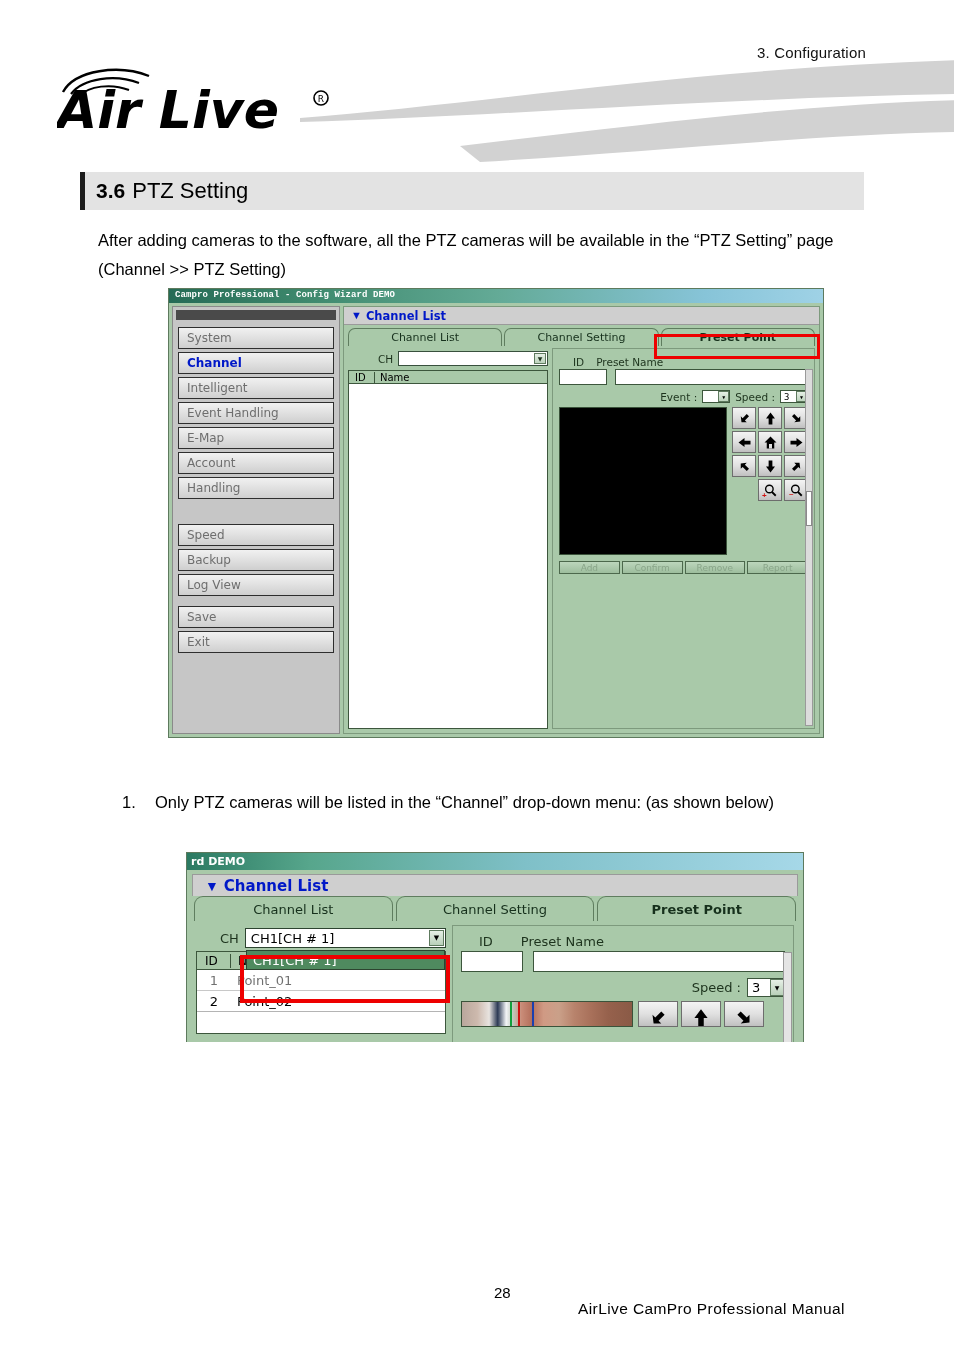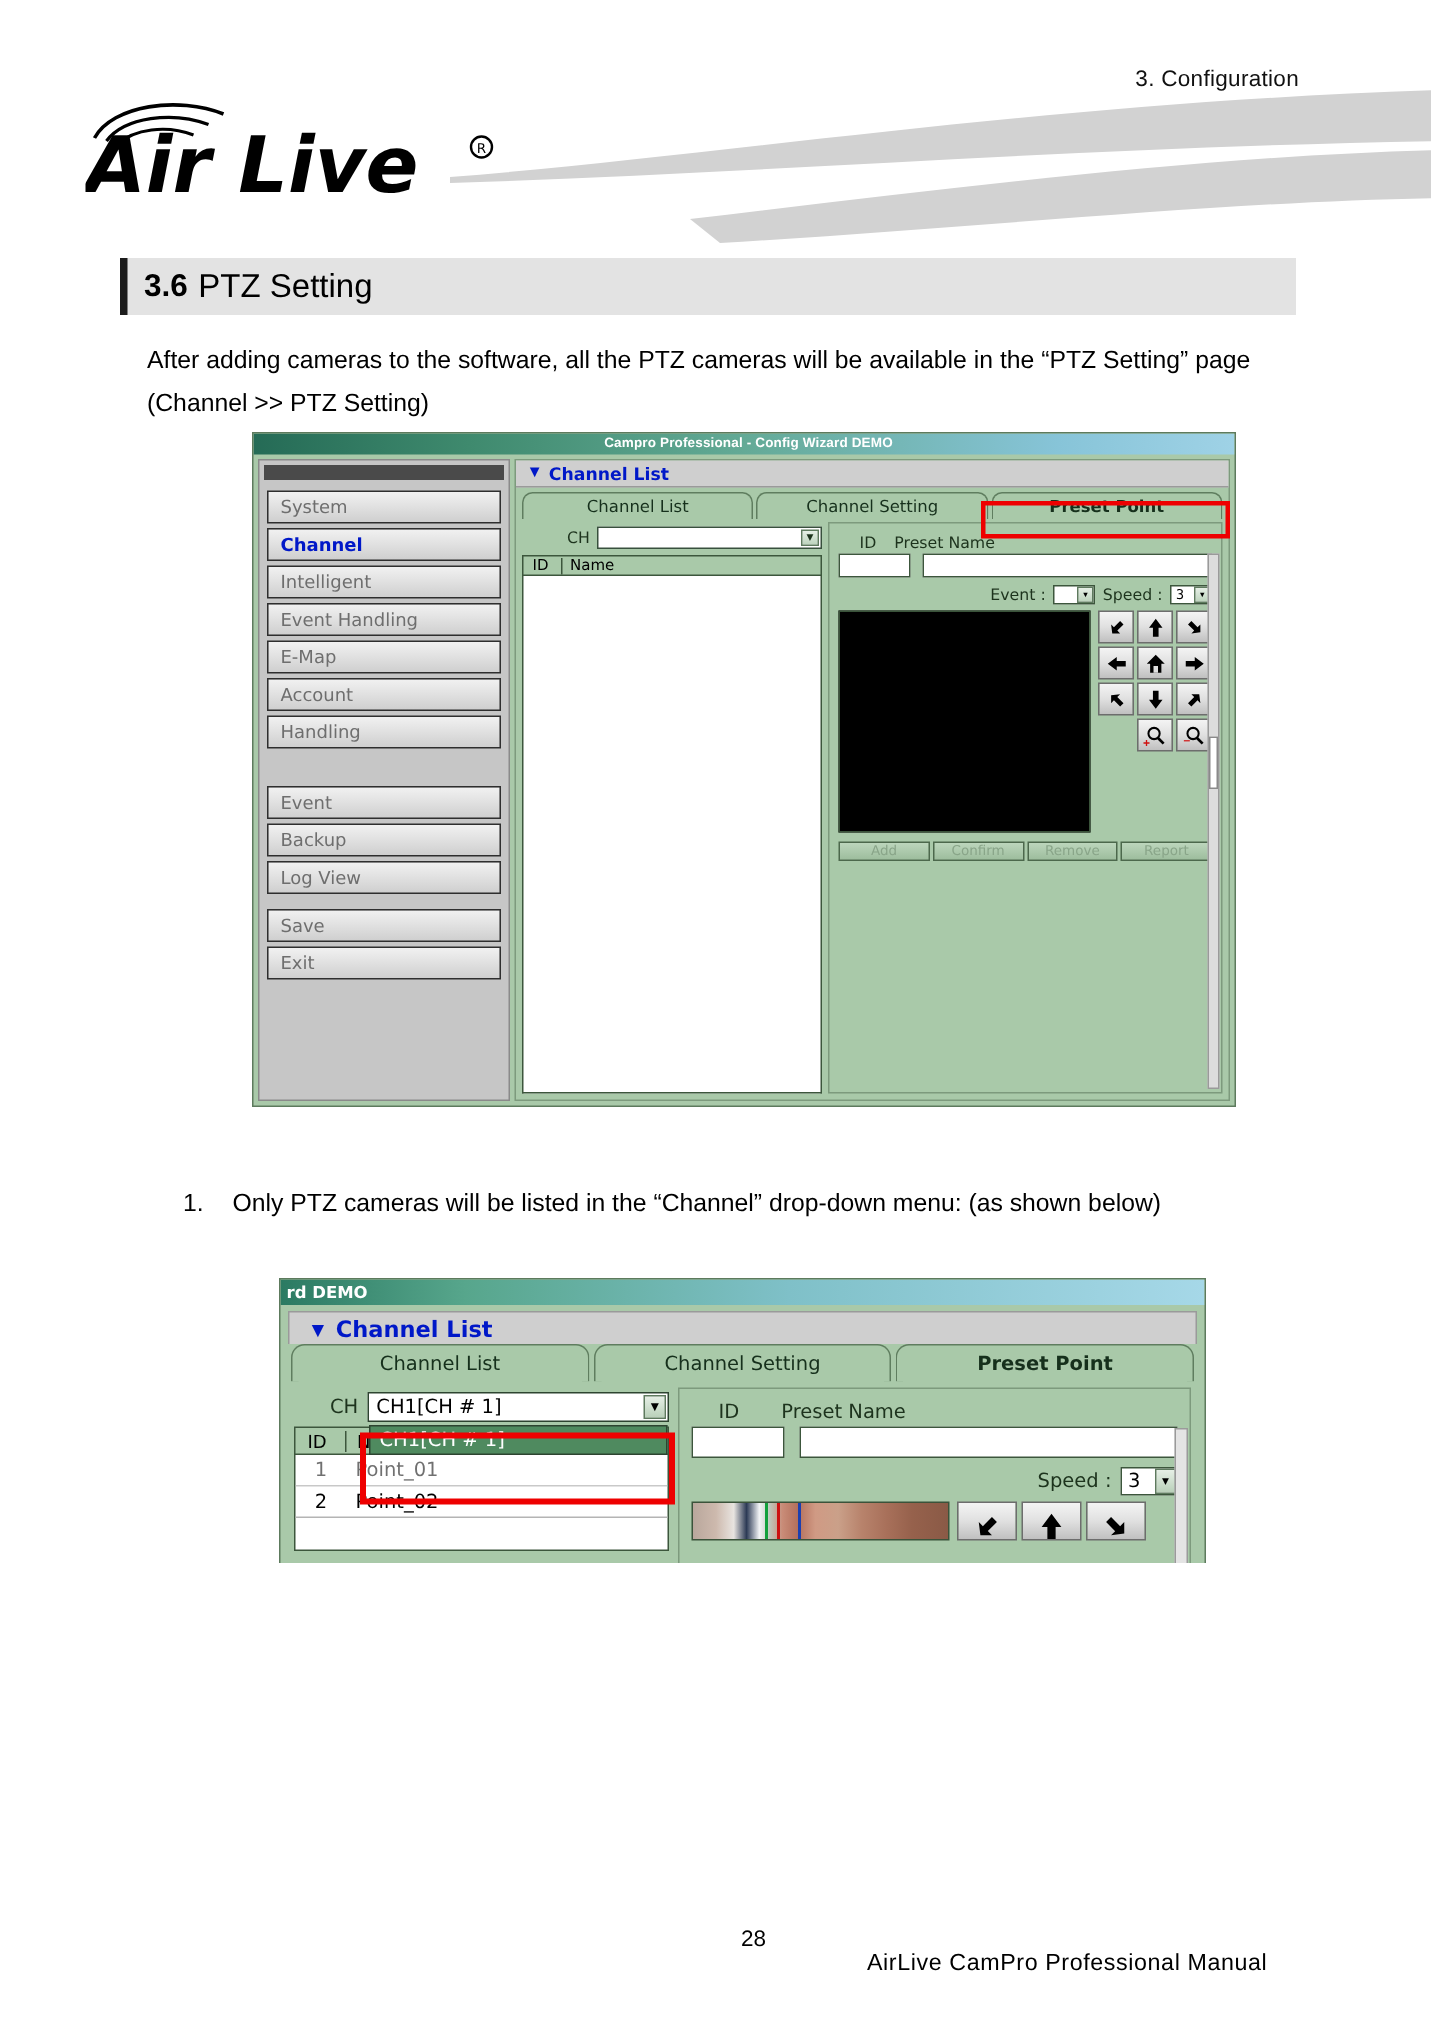--- a/index.html
+++ b/index.html
@@ -57,22 +57,21 @@
   
   .app-shot { position:absolute; background:#a9c9a9; overflow:hidden; }
   .shot1 { left:168px; top:288px; width:656px; height:450px; border:1px solid #5d7a5d; }
   .shot2 { left:186px; top:852px; width:618px; height:190px; border:1px solid #5d7a5d; border-bottom:none; }
 
   .titlebar {
     height:14px;
     background:linear-gradient(to right,#256b56 0%,#3f8a6e 22%,#63aa96 50%,#87c4d8 82%,#9fd2e6 100%);
     color:#fff; font-size:9px; font-weight:bold;
     padding:1px 0 0 6px; white-space:nowrap; letter-spacing:.1px;
-    font-family:Liberation Sans, sans-serif;
-    text-align:center;
+    font-family:Liberation Mono, monospace;
   }
   .titlebar2 {
     height:17px;
     background:linear-gradient(to right,#2b7a62 0%,#57a68c 20%,#7fc0c8 55%,#a6d8e8 100%);
     color:#fff; font-size:11px; font-weight:bold;
     padding:2px 0 0 4px; white-space:nowrap;
     font-family:"DejaVu Sans", sans-serif;
   }
 
   .app-body { display:flex; height:calc(100% - 14px); padding:3px; gap:3px; }
@@ -330,21 +329,21 @@
     <div class="sidebar">
       <div class="side-topbar"></div>
       <div class="side-btn">System</div>
       <div class="side-btn active">Channel</div>
       <div class="side-btn">Intelligent</div>
       <div class="side-btn">Event Handling</div>
       <div class="side-btn">E-Map</div>
       <div class="side-btn">Account</div>
       <div class="side-btn">Handling</div>
       <div class="side-gap"></div>
-      <div class="side-btn">Event</div>
+      <div class="side-btn">Speed</div>
       <div class="side-btn">Backup</div>
       <div class="side-btn">Log View</div>
       <div class="side-gap-sm"></div>
       <div class="side-btn">Save</div>
       <div class="side-btn">Exit</div>
     </div>
 
     <div class="content">
 
       <div class="content-head">

